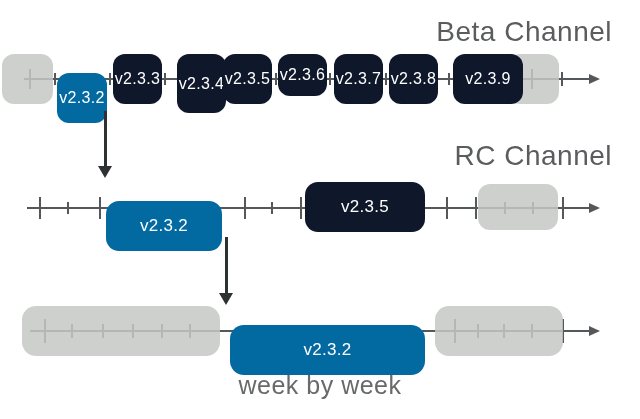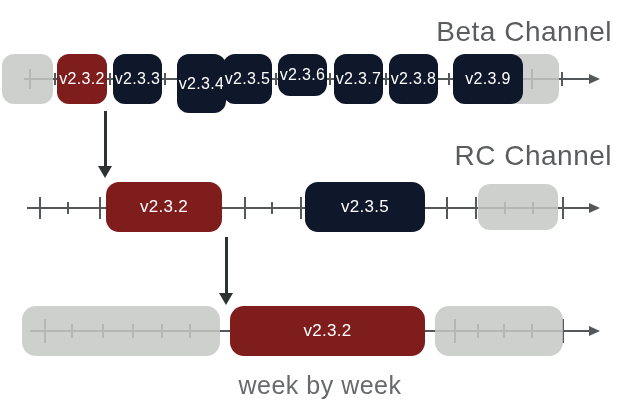--- a/index.html
+++ b/index.html
@@ -19,21 +19,21 @@
   }
   .arrowhead-right{
     position:absolute;width:0;height:0;z-index:1;
     border-top:5px solid transparent;border-bottom:5px solid transparent;
     border-left:11px solid #55585a;
   }
   .vbox{
     position:absolute;display:flex;align-items:center;justify-content:center;
     color:#ffffff;font-size:16px;letter-spacing:0.3px;
   }
-  .vbox.dark{background:#7f1d1d;z-index:3;}
+  .vbox.dark{background:#0369a1;z-index:3;margin-top:19px;}
   .vbox.mid{background:#0f172a;z-index:3;}
   .vbox.light{background:rgba(197,200,198,0.85);z-index:2;}
   .rowlabel-lg{font-size:17px;}
   .astem{position:absolute;width:3px;background:#2e3132;z-index:4;}
   .ahead-down{
     position:absolute;width:0;height:0;z-index:4;
     border-left:7px solid transparent;border-right:7px solid transparent;
     border-top:12px solid #2e3132;
   }
   .caption{

